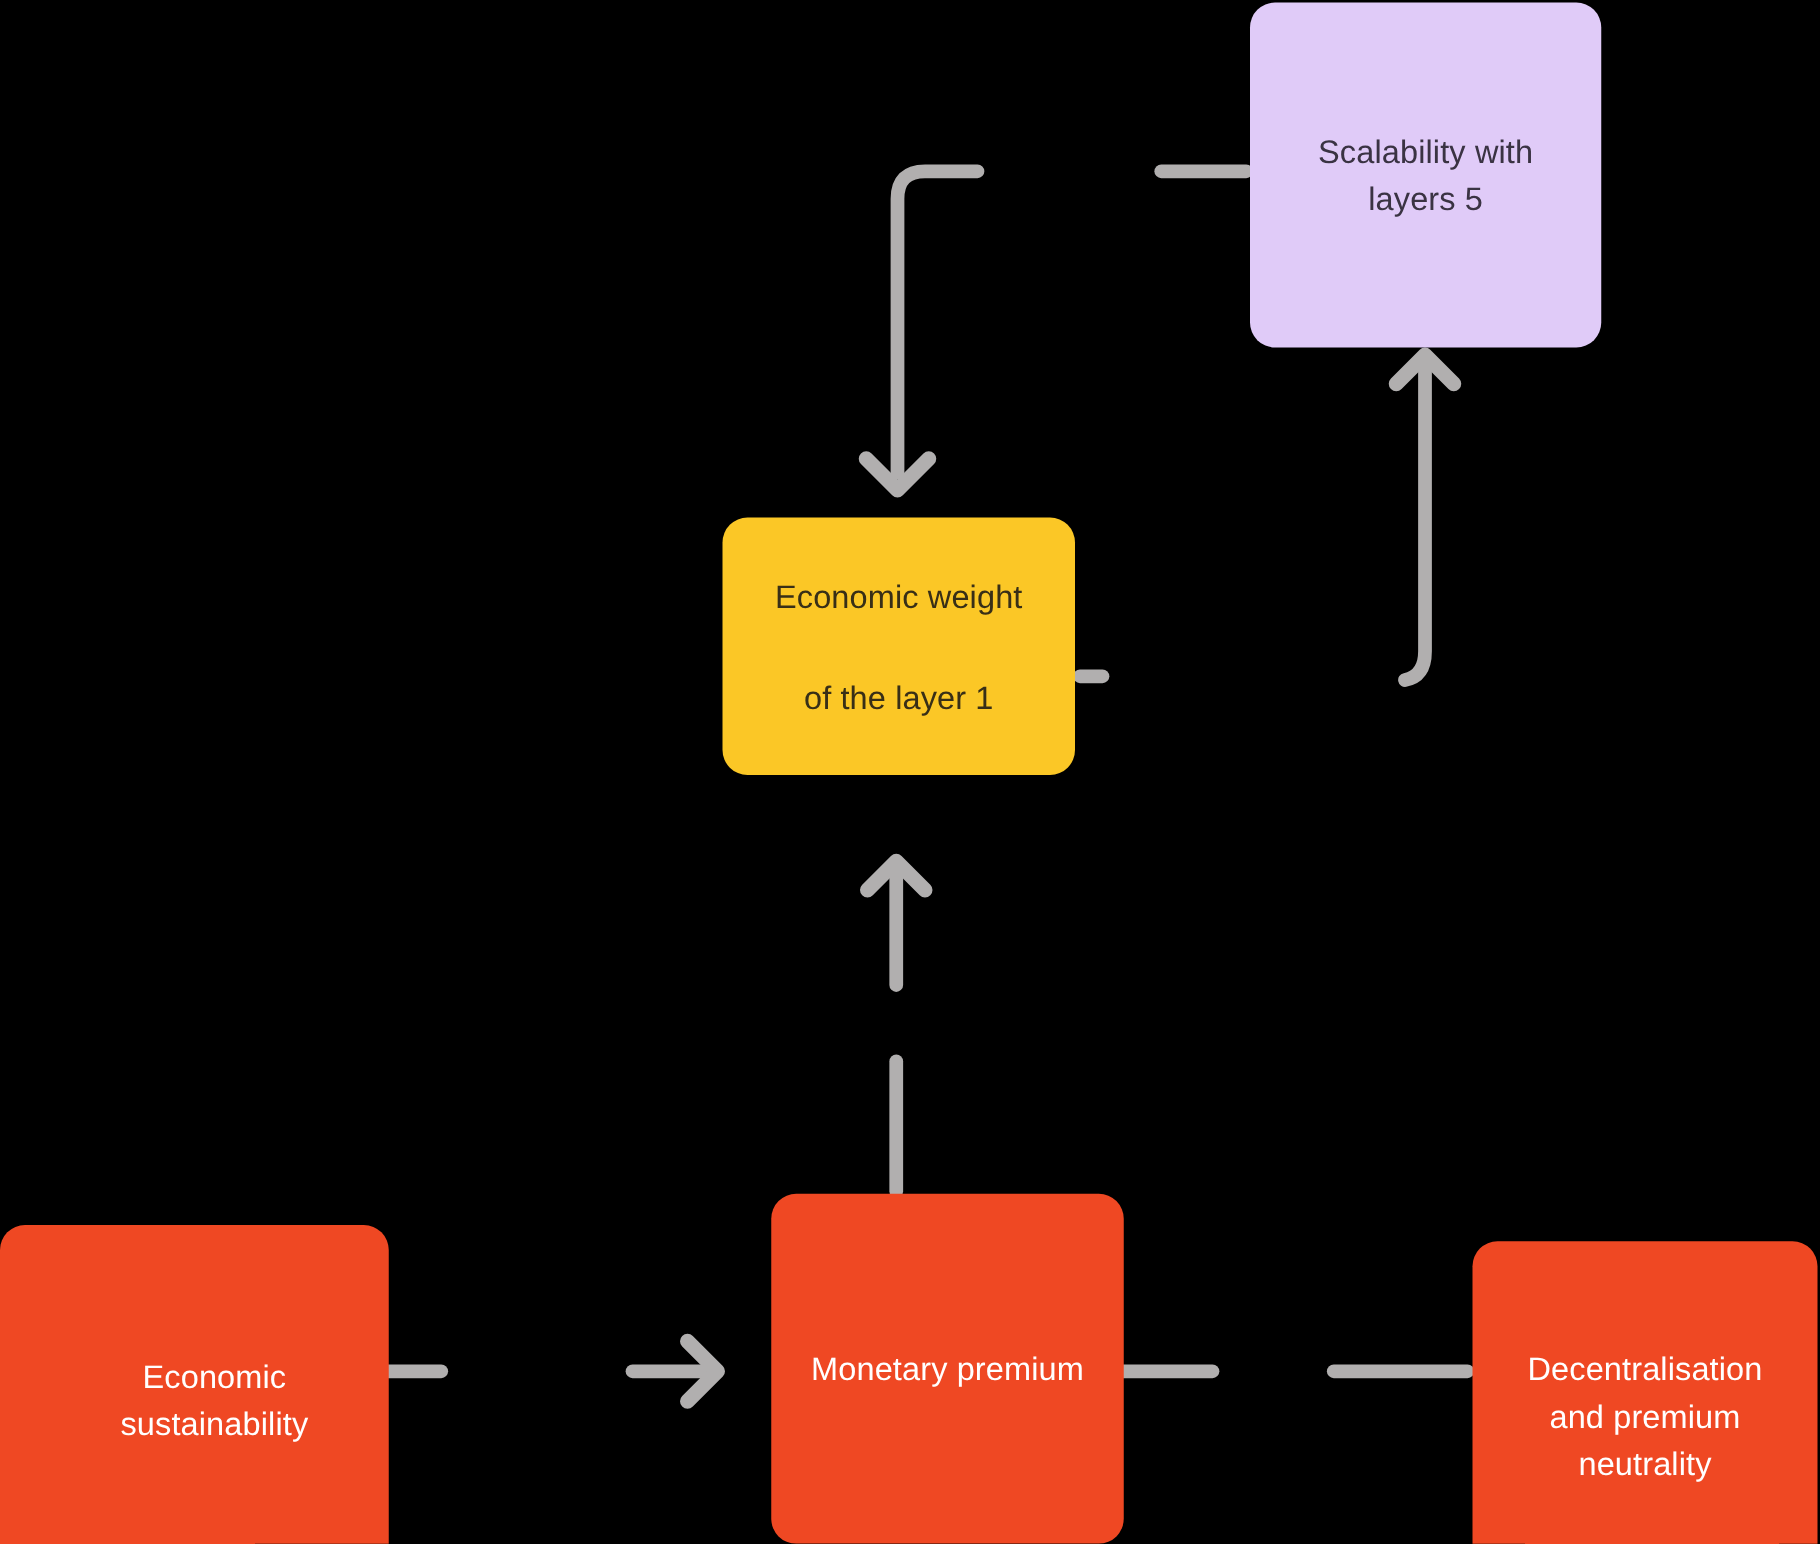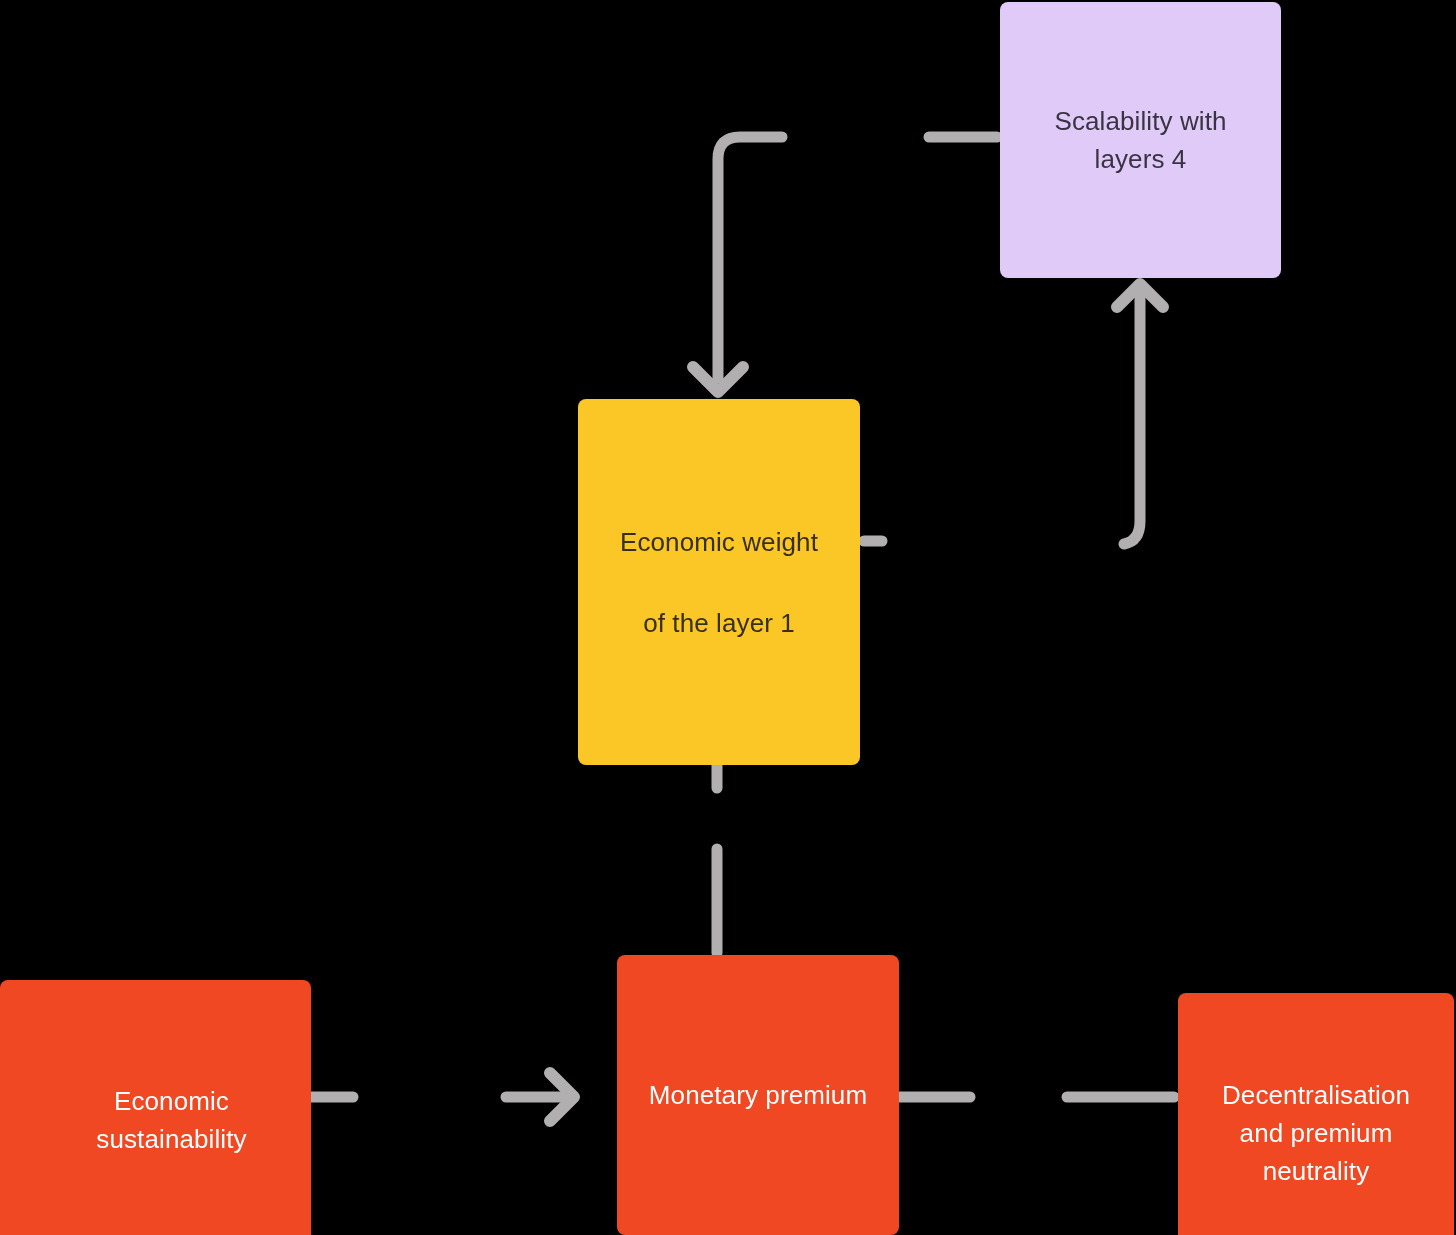--- a/index.html
+++ b/index.html
@@ -25,34 +25,34 @@
   .edges path{
     fill:none;
     stroke:var(--arrow);
     stroke-width:11;
     stroke-linecap:round;
     stroke-linejoin:round;
   }
   .edges path.head{stroke-width:12;}
   .node{
     position:absolute;
-    border-radius:8px;
+    border-radius:20px;
     display:flex;
     flex-direction:column;
     justify-content:center;
     align-items:center;
     text-align:center;
     font-size:26px;
     line-height:38px;
     font-weight:400;
     letter-spacing:.1px;
   }
   .node .line{white-space:nowrap;}
   #node-scalability{left:1000px;top:2px;width:281px;height:276px;}
-  #node-economic-weight{left:578px;top:399px;width:282px;height:366px;gap:43px;}
+  #node-economic-weight{left:578px;top:414px;width:282px;height:206px;gap:43px;}
   #node-economic-sustainability{left:0px;top:980px;width:279px;height:280px;padding-left:32px;}
   #node-monetary-premium{left:578px;top:955px;width:282px;height:280px;}
   #node-decentralisation{left:1178px;top:955px;width:276px;height:280px;margin-top:38px;}
 </style>
 </head>
 <body>
 
 <div class="canvas">
 
   <svg class="edges" viewBox="0 0 1456 1235">
@@ -83,21 +83,21 @@
 
     <g>
       <path d="M 1067 1097 L 1174 1097"></path>
       <path d="M 874 1097 L 970 1097"></path>
       <path class="head" d="M 887 1073 L 863 1097 L 887 1121"></path>
     </g>
   </svg>
 
   <div class="node" id="node-scalability" style="background: rgb(224, 203, 248); color: rgb(58, 51, 67);">
     <div class="line">Scalability with</div>
-    <div class="line">layers 4</div>
+    <div class="line">layers 5</div>
   </div>
 
   <div class="node" id="node-economic-weight" style="background: rgb(251, 199, 38); color: rgb(56, 47, 23);">
     <div class="line">Economic weight</div>
     <div class="line">of the layer 1</div>
   </div>
 
   <div class="node" id="node-economic-sustainability" style="background: rgb(239, 72, 35); color: rgb(255, 255, 255);">
     <div class="line">Economic</div>
     <div class="line">sustainability</div>

